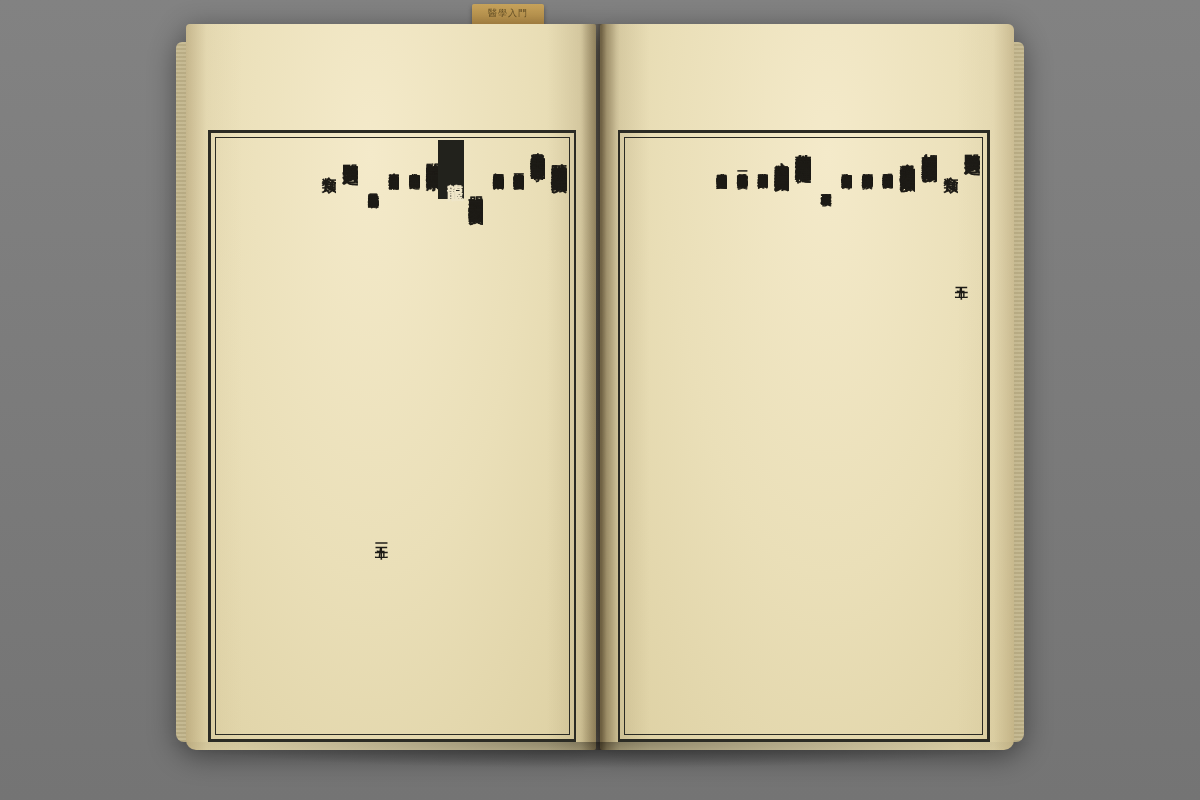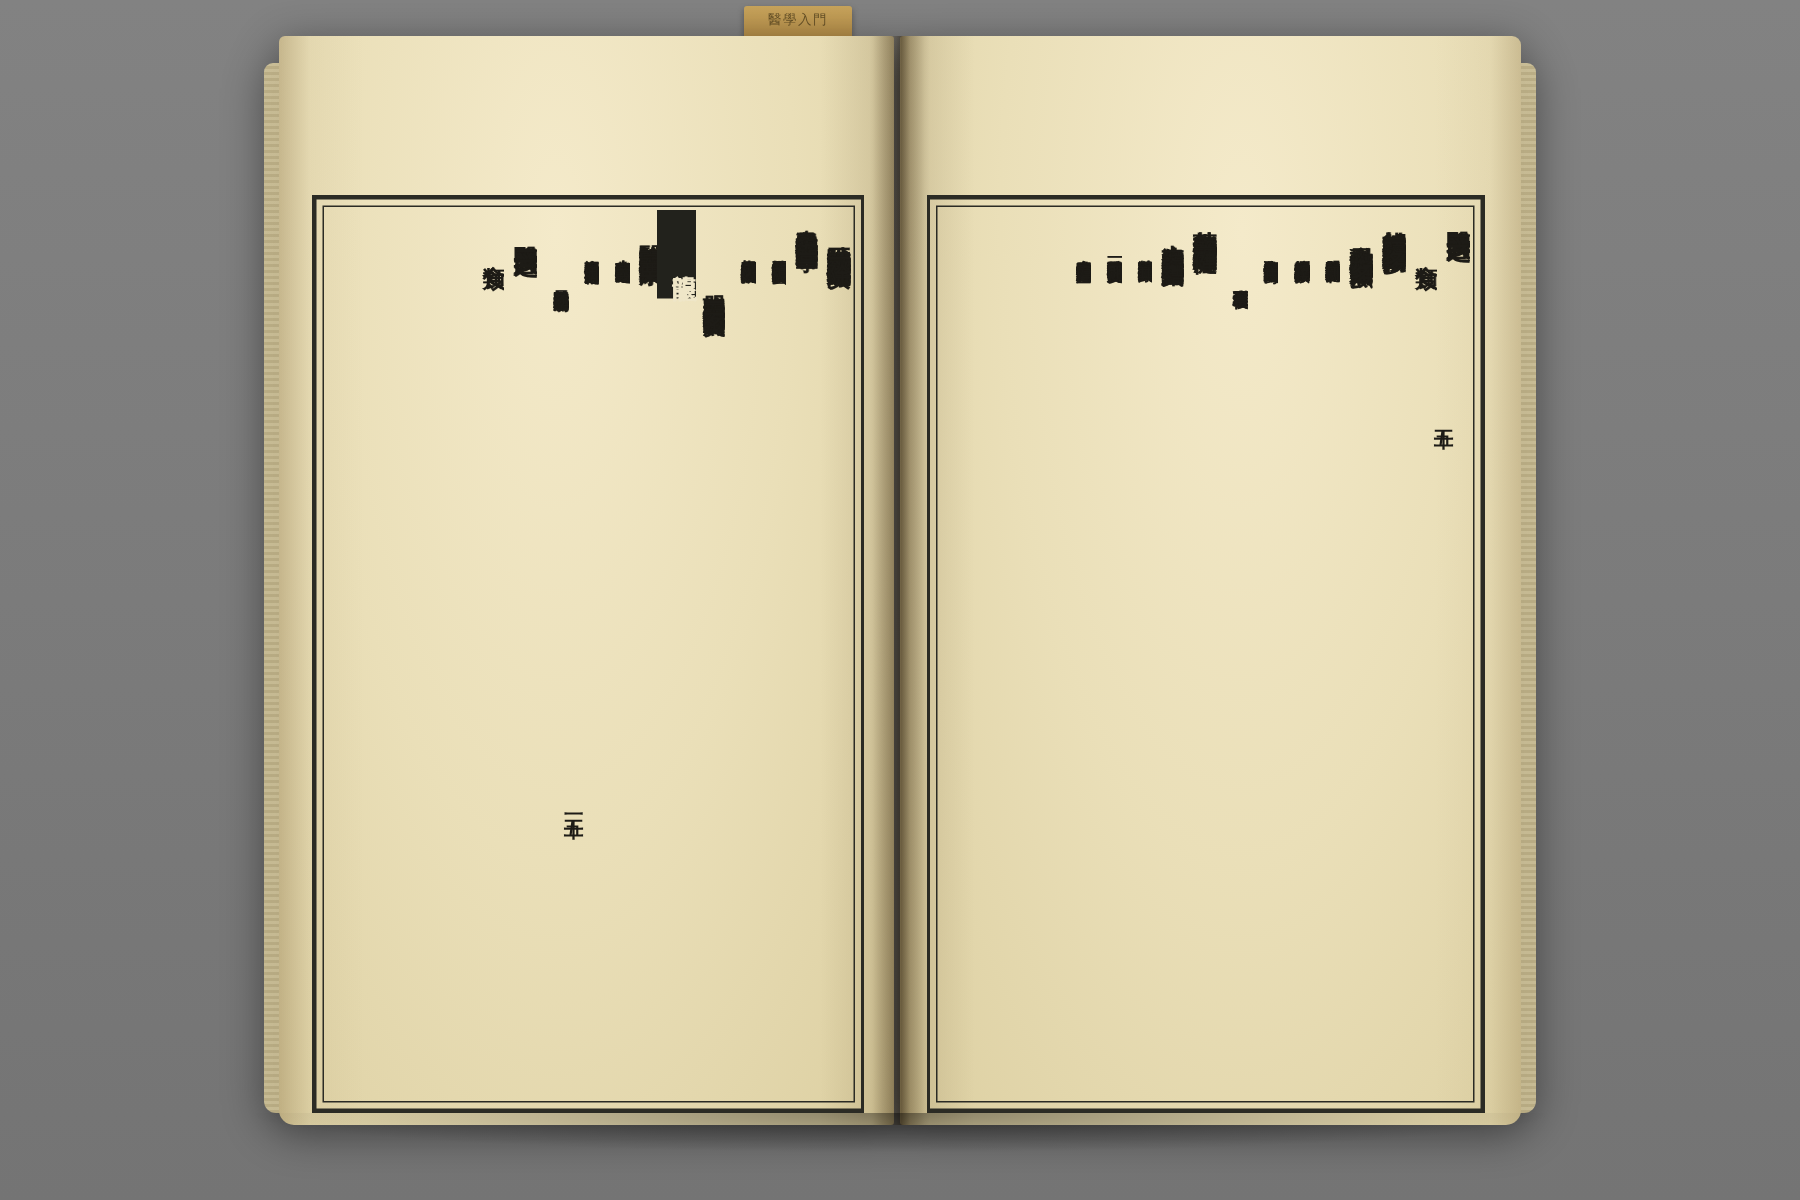--- a/index.html
+++ b/index.html
@@ -145,21 +145,21 @@
     font-weight: 700;
     letter-spacing: 1px;
     text-align: center;
     line-height: 1.05;
   }
   .titlebox.t1 { left: 252px; top: 116px; width: 26px; height: 56px; font-size: 17px; padding-top: 3px; }
 
   
   .bookmark {
     position: absolute;
-    left: 496px;
+    left: 472px;
     top: 4px;
     width: 72px;
     height: 34px;
     background: linear-gradient(180deg,#c8a45c 0%, #b9914a 60%, #a9833f 100%);
     border-radius: 2px;
     box-shadow: 0 2px 4px rgba(0,0,0,0.35);
   }
   .bookmark .bm-text {
     writing-mode: horizontal-tb;
     font-family: "DejaVu Serif", serif;

